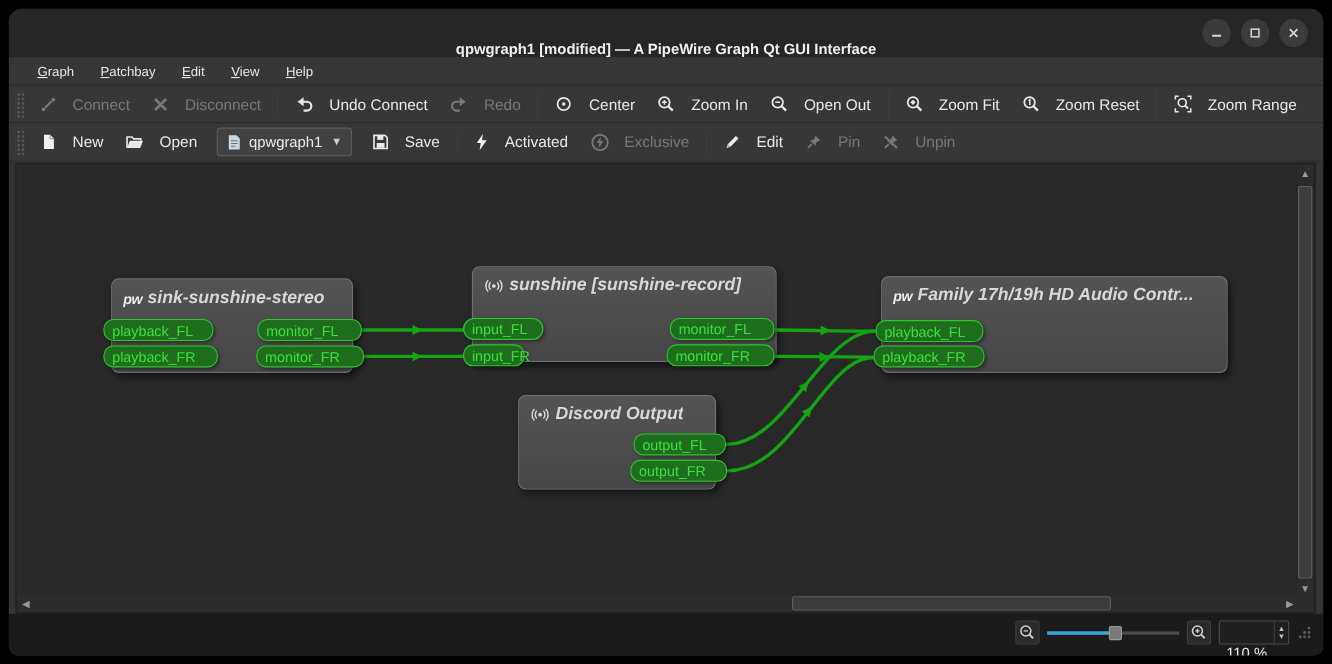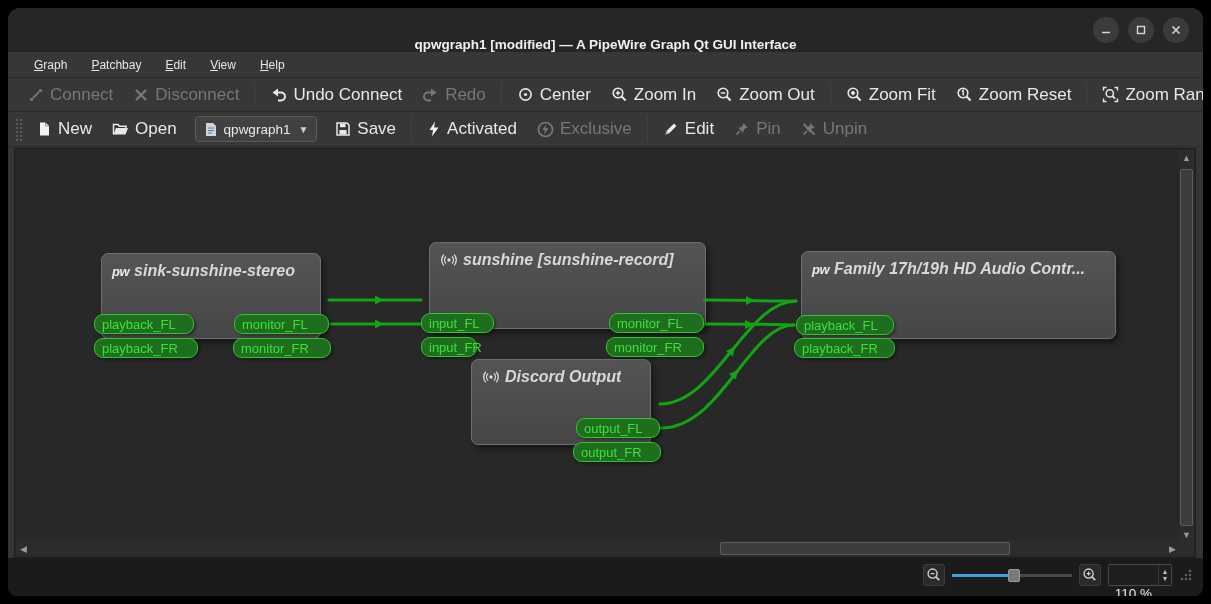--- a/index.html
+++ b/index.html
@@ -24,22 +24,22 @@
                margin-right:4px; }
   .menu-item::first-letter { text-decoration:underline; }
 
   
   .toolbar { height:34px; background:#373737; display:flex; align-items:center;
              padding-left:4px; border-bottom:1px solid #2a2a2a; }
   .toolbar.second { height:35px; }
   .grip-v { width:8px; height:24px; margin:0 4px 0 2px;
             background-image:radial-gradient(circle,#585858 1.1px,transparent 1.2px);
             background-size:4px 4px; background-position:1px 1px; }
-  .tbtn { display:flex; align-items:center; gap:6px; padding:0 10px; height:28px;
-          color:#e8e8e8; font-size:17px; white-space:nowrap; }
+  .tbtn { display:flex; align-items:center; gap:14px; padding:0 10px; height:28px;
+          color:#e8e8e8; font-size:14px; white-space:nowrap; }
   .tbtn svg { flex:0 0 auto; }
   .tbtn.disabled { color:#777777; }
   .tsep { width:1px; height:24px; background:#2b2b2b; border-right:1px solid #424242;
           margin:0 5px; }
   .combo { display:flex; align-items:center; gap:6px; height:26px; margin:0 8px;
            padding:0 8px; background:#414141; border:1px solid #5a5a5a; border-radius:3px;
            color:#eaeaea; font-size:13.5px; }
   .combo .caret { font-size:10px; color:#cfcfcf; margin-left:2px; }
 
   
@@ -49,21 +49,21 @@
   .node { position:absolute; background:linear-gradient(#545454,#464646);
           border:1px solid #6f6f6f; border-radius:7px;
           box-shadow:3px 4px 6px rgba(0,0,0,.45);font-style:italic; }
   .node-head { display:flex; align-items:center; gap:5px; padding:8px 10px; }
   .node-title { color:#d8d8d8; font-size:16px; font-weight:bold; white-space:nowrap;
                 overflow:hidden; }
   .pw-glyph { color:#ececec; font-weight:bold; font-size:13px; letter-spacing:-.5px; }
   .wires { position:absolute; left:0; top:0; pointer-events:none; }
   .port { position:absolute; height:20px; background:#1e6e1e; border:1.5px solid #2fc52f;
           border-radius:9px; color:#3ce03c; font-size:13px; display:flex; align-items:center;
-          padding:0 7px; white-space:nowrap; box-shadow:2px 2px 3px rgba(0,0,0,.35);margin-top:24px; }
+          padding:0 7px; white-space:nowrap; box-shadow:2px 2px 3px rgba(0,0,0,.35); }
 
   
   .vscroll { position:absolute; top:1px; right:1px; width:15px; height:392px; background:#2c2c2c; }
   .hscroll { position:absolute; left:1px; bottom:1px; height:15px; width:1164px; background:#2c2c2c; }
   .sb-btn { position:absolute; width:15px; height:15px; display:flex; align-items:center;
             justify-content:center; color:#9a9a9a; font-size:9px; background:#2c2c2c; }
   .sb-thumb { position:absolute; background:#3d3d3d; border:1px solid #5d5d5d; border-radius:2px; }
   .sb-corner { position:absolute; right:1px; bottom:1px; width:15px; height:15px; background:#2c2c2c; }
 
   
@@ -180,21 +180,21 @@
       <span>Zoom In</span>
     </div>
     <div class="tbtn">
       <span class="ico">
           <svg width="17" height="17" viewBox="0 0 17 17">
             <circle cx="7" cy="7" r="4.8" stroke="currentColor" stroke-width="1.6" fill="none"></circle>
             <path d="M10.6 10.6 L14.6 14.6" stroke="currentColor" stroke-width="2.1"></path>
             <path d="M4.8 7 H9.2" stroke="currentColor" stroke-width="1.4"></path>
           </svg>
         </span>
-      <span>Zoom Out</span>
+      <span>Open Out</span>
     </div>
     <div class="tsep"></div>
     <div class="tbtn">
       <span class="ico">
           <svg width="17" height="17" viewBox="0 0 17 17">
             <circle cx="7" cy="7" r="4.8" stroke="currentColor" stroke-width="1.6" fill="none"></circle>
             <path d="M10.6 10.6 L14.6 14.6" stroke="currentColor" stroke-width="2.1"></path>
             <path d="M7 4.6 L9.4 7 L7 9.4 L4.6 7 Z" fill="currentColor"></path>
           </svg>
         </span>
@@ -369,21 +369,21 @@
           <polygon points="-1,-4.5 8,0 -1,4.5" transform="translate(714,203) rotate(-51)"></polygon>
           <polygon points="-1,-4.5 8,0 -1,4.5" transform="translate(717,226) rotate(-51)"></polygon>
         </g>
       </svg>
 
       <div class="port" style="left:78px;top:140px;width:100px;">playback_FL</div>
       <div class="port" style="left:78px;top:164px;width:104px;">playback_FR</div>
       <div class="port" style="left:218px;top:140px;width:95px;">monitor_FL</div>
       <div class="port" style="left:217px;top:164px;width:98px;">monitor_FR</div>
 
-      <div class="port" style="left:405px;top:139px;width:73px;">input_FL</div>
+      <div class="port" style="left:405px;top:139px;width:73px;border-radius:10px;">input_FL</div>
       <div class="port" style="left:405px;top:163px;width:56px;">input_FR</div>
       <div class="port" style="left:593px;top:139px;width:95px;">monitor_FL</div>
       <div class="port" style="left:590px;top:163px;width:98px;">monitor_FR</div>
 
       <div class="port" style="left:780px;top:141px;width:98px;">playback_FL</div>
       <div class="port" style="left:778px;top:164px;width:101px;">playback_FR</div>
 
       <div class="port" style="left:560px;top:244px;width:84px;">output_FL</div>
       <div class="port" style="left:557px;top:268px;width:88px;">output_FR</div>
     </div>

